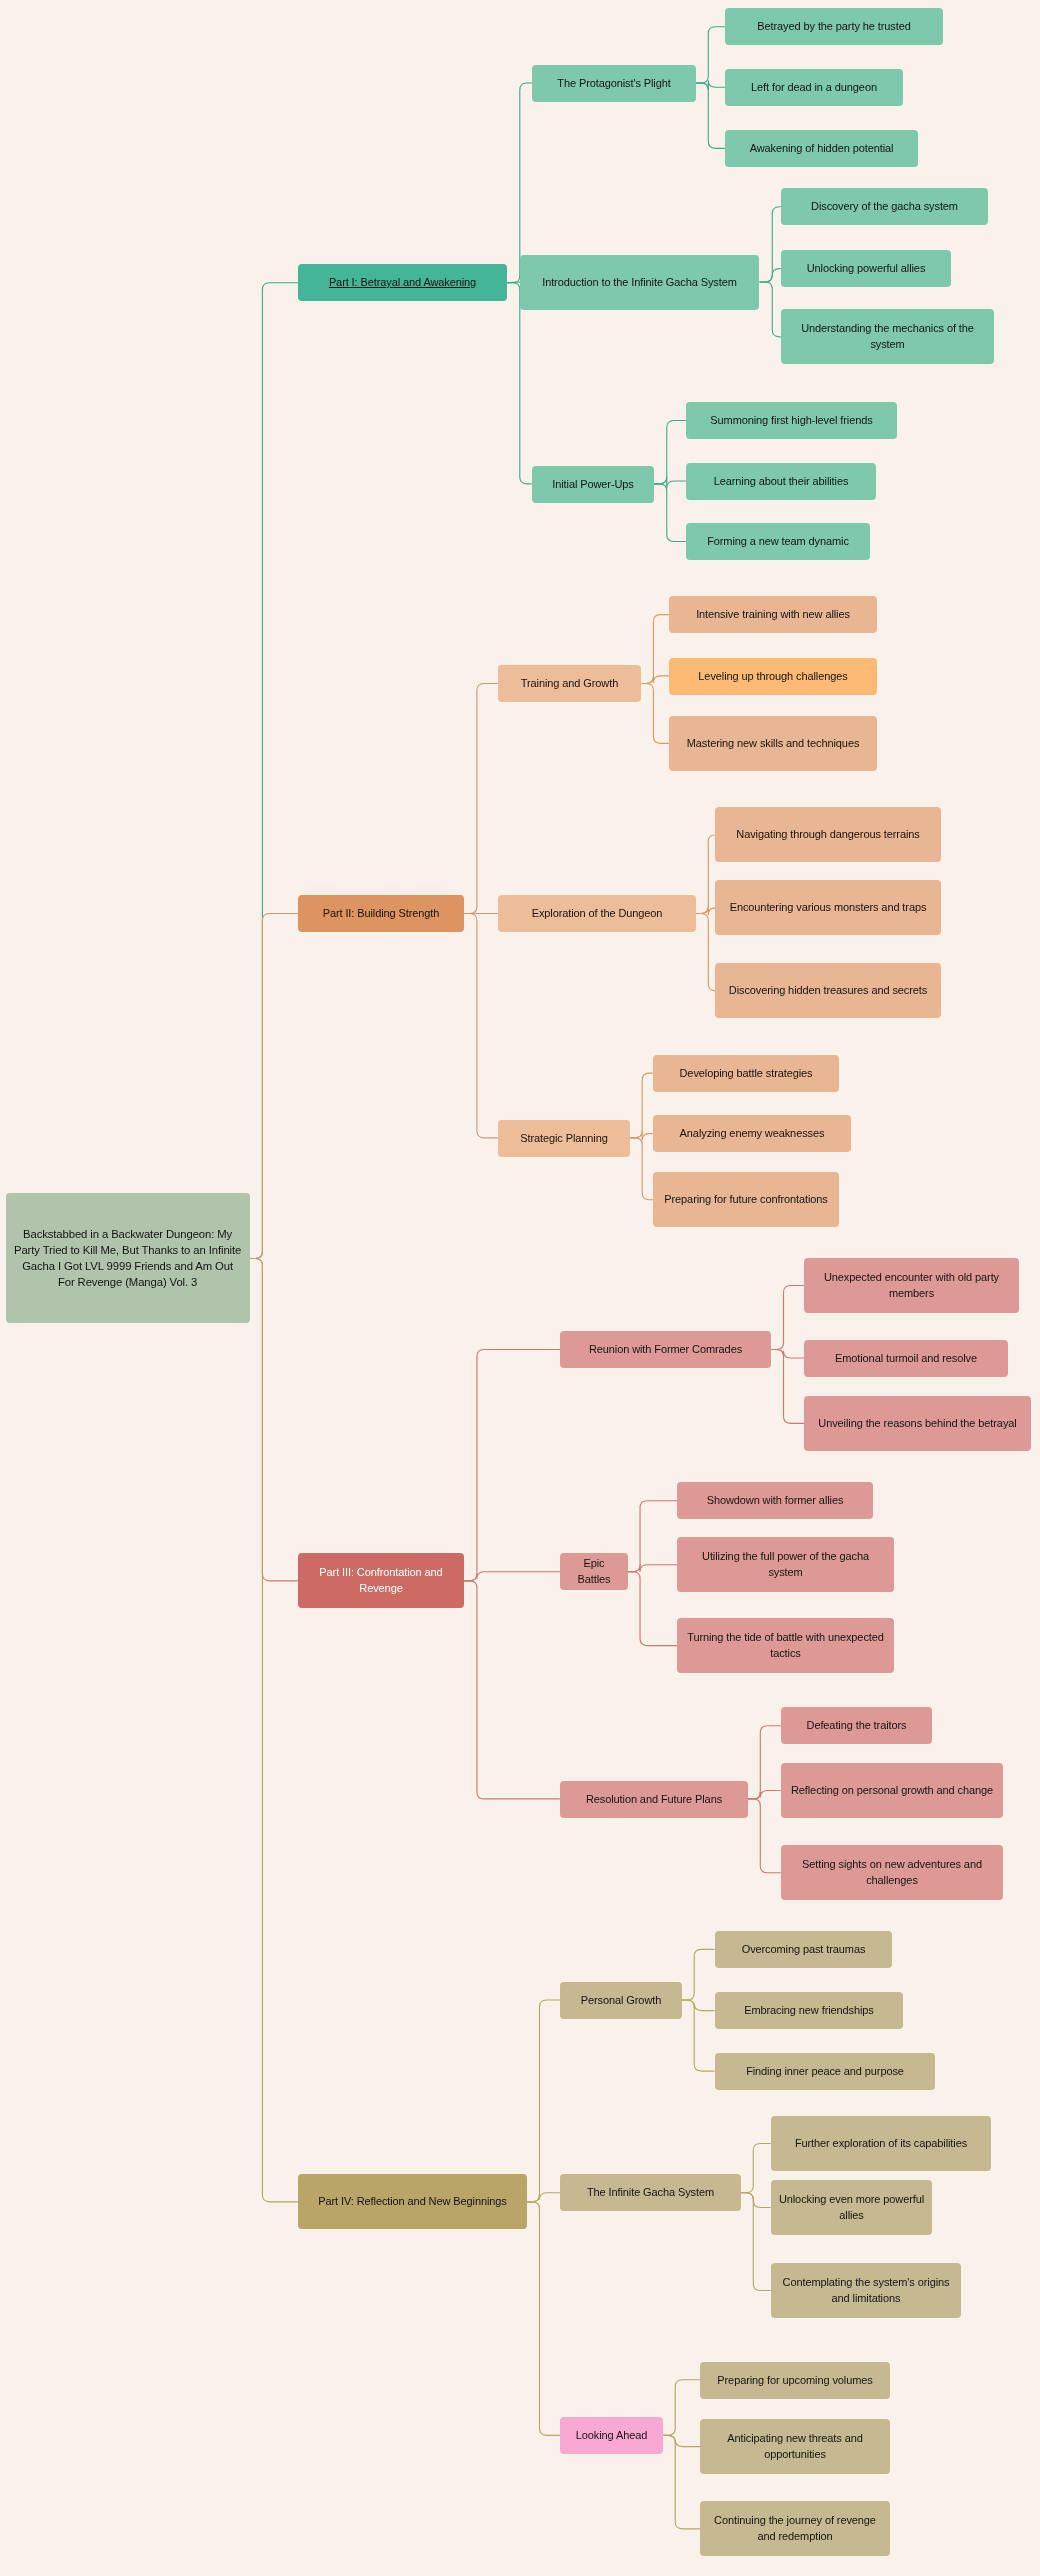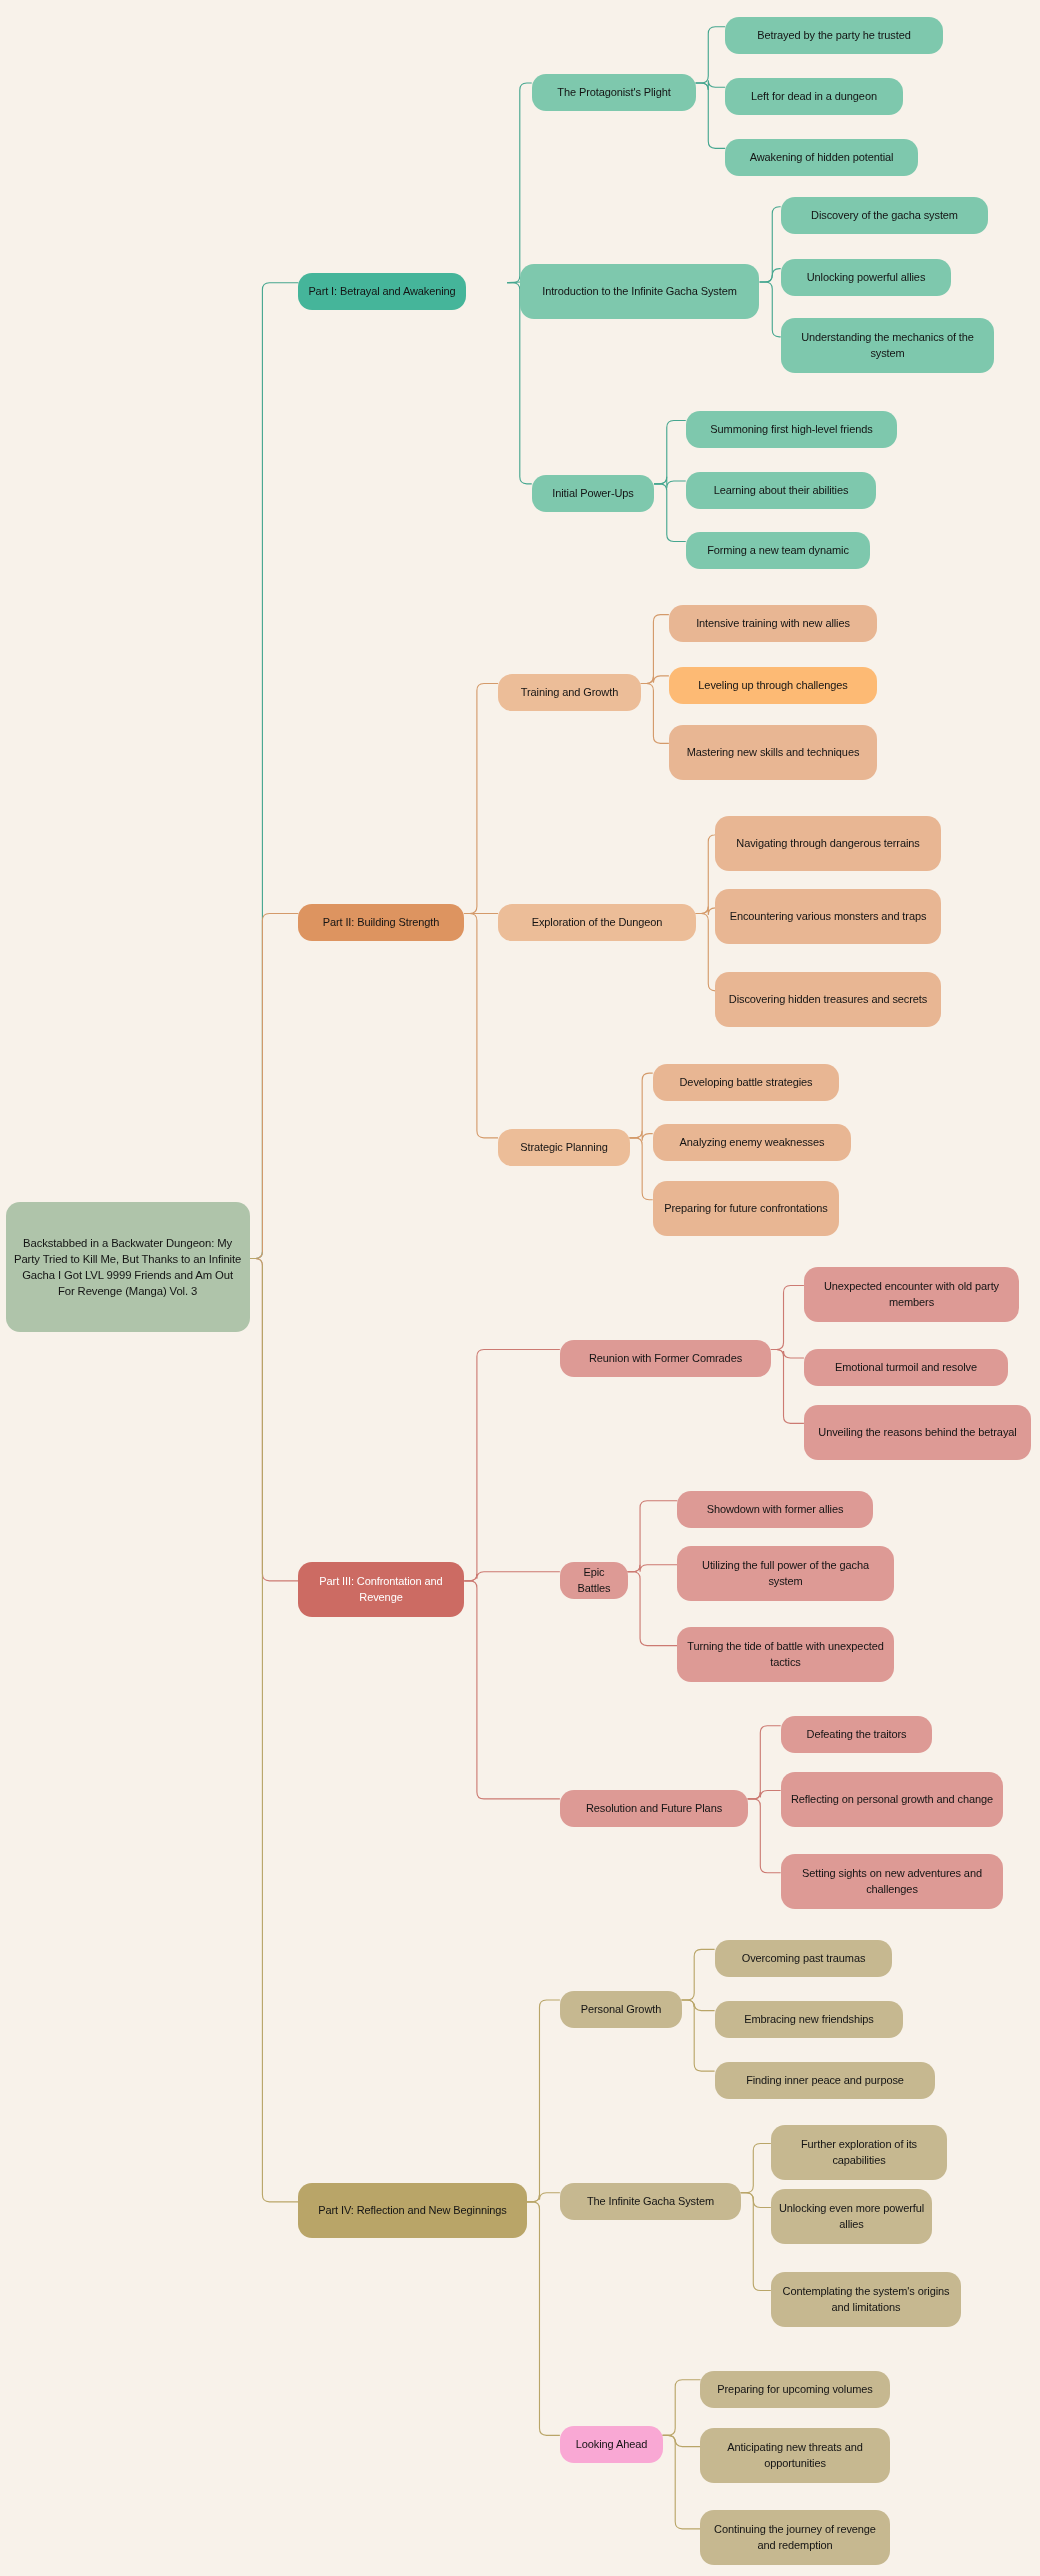--- a/index.html
+++ b/index.html
@@ -22,28 +22,27 @@
     width: 1041px;
     height: 2576px;
     pointer-events: none;
   }
   .node {
     position: absolute;
     display: flex;
     align-items: center;
     justify-content: center;
     text-align: center;
-    border-radius: 14px;
+    border-radius: 4px;
     padding: 12px 7px;
     line-height: 1.38;
     color: #141414;
     font-size: 11px;
     letter-spacing: -0.1px;
     box-shadow: 0 0 0 0 rgba(0,0,0,0);
-    margin-top: 9px;
   }
   .node.root {
     font-size: 11.3px;
     line-height: 1.42;
   }
   .node.white-text { color: #ffffff; }
 </style>
 </head>
 <body>
 
@@ -108,21 +107,21 @@
       <div class="node" style="left: 725px; top: 130px; width: 193px; min-height: 37px; height: 37px; background: rgb(126, 200, 173);">Awakening of hidden potential</div>
       <div class="node" style="left: 532px; top: 65px; width: 164px; min-height: 37px; height: 37px; background: rgb(126, 200, 173);">The Protagonist's Plight</div>
       <div class="node" style="left: 781px; top: 188px; width: 207px; min-height: 37px; height: 37px; background: rgb(126, 200, 173);">Discovery of the gacha system</div>
       <div class="node" style="left: 781px; top: 250px; width: 170px; min-height: 37px; height: 37px; background: rgb(126, 200, 173);">Unlocking powerful allies</div>
       <div class="node" style="left: 781px; top: 309px; width: 213px; min-height: 55px; height: 55px; background: rgb(126, 200, 173);">Understanding the mechanics of the system</div>
       <div class="node" style="left: 520px; top: 255px; width: 239px; min-height: 55px; height: 55px; background: rgb(126, 200, 173);">Introduction to the Infinite Gacha System</div>
       <div class="node" style="left: 686px; top: 402px; width: 211px; min-height: 37px; height: 37px; background: rgb(126, 200, 173);">Summoning first high-level friends</div>
       <div class="node" style="left: 686px; top: 463px; width: 190px; min-height: 37px; height: 37px; background: rgb(126, 200, 173);">Learning about their abilities</div>
       <div class="node" style="left: 686px; top: 523px; width: 184px; min-height: 37px; height: 37px; background: rgb(126, 200, 173);">Forming a new team dynamic</div>
       <div class="node" style="left: 532px; top: 466px; width: 122px; min-height: 37px; height: 37px; background: rgb(126, 200, 173);">Initial Power-Ups</div>
-      <div class="node" style="left: 298px; top: 264px; width: 168px; min-height: 37px; height: 37px; background: rgb(69, 181, 154);">Part I: Betrayal and Awakening</div>
+      <div class="node" style="left: 298px; top: 264px; width: 209px; min-height: 37px; height: 37px; background: rgb(69, 181, 154); text-decoration: underline;">Part I: Betrayal and Awakening</div>
       <div class="node" style="left: 669px; top: 596px; width: 208px; min-height: 37px; height: 37px; background: rgb(232, 182, 147);">Intensive training with new allies</div>
       <div class="node" style="left: 669px; top: 658px; width: 208px; min-height: 37px; height: 37px; background: #fdba74;">Leveling up through challenges</div>
       <div class="node" style="left: 669px; top: 716px; width: 208px; min-height: 55px; height: 55px; background: rgb(232, 182, 147);">Mastering new skills and techniques</div>
       <div class="node" style="left: 498px; top: 665px; width: 143px; min-height: 37px; height: 37px; background: rgb(236, 189, 152);">Training and Growth</div>
       <div class="node" style="left: 715px; top: 807px; width: 226px; min-height: 55px; height: 55px; background: rgb(232, 182, 147);">Navigating through dangerous terrains</div>
       <div class="node" style="left: 715px; top: 880px; width: 226px; min-height: 55px; height: 55px; background: rgb(232, 182, 147);">Encountering various monsters and traps</div>
       <div class="node" style="left: 715px; top: 963px; width: 226px; min-height: 55px; height: 55px; background: rgb(232, 182, 147);">Discovering hidden treasures and secrets</div>
       <div class="node" style="left: 498px; top: 895px; width: 198px; min-height: 37px; height: 37px; background: rgb(236, 189, 152);">Exploration of the Dungeon</div>
       <div class="node" style="left: 653px; top: 1055px; width: 186px; min-height: 37px; height: 37px; background: rgb(232, 182, 147);">Developing battle strategies</div>
       <div class="node" style="left: 653px; top: 1115px; width: 198px; min-height: 37px; height: 37px; background: rgb(232, 182, 147);">Analyzing enemy weaknesses</div>
@@ -139,21 +138,21 @@
       <div class="node" style="left: 560px; top: 1553px; width: 68px; min-height: 37px; height: 37px; background: rgb(221, 154, 149);">Epic Battles</div>
       <div class="node" style="left: 781px; top: 1707px; width: 151px; min-height: 37px; height: 37px; background: rgb(221, 154, 149);">Defeating the traitors</div>
       <div class="node" style="left: 781px; top: 1763px; width: 222px; min-height: 55px; height: 55px; background: rgb(221, 154, 149);">Reflecting on personal growth and change</div>
       <div class="node" style="left: 781px; top: 1845px; width: 222px; min-height: 55px; height: 55px; background: rgb(221, 154, 149);">Setting sights on new adventures and challenges</div>
       <div class="node" style="left: 560px; top: 1781px; width: 188px; min-height: 37px; height: 37px; background: rgb(221, 154, 149);">Resolution and Future Plans</div>
       <div class="node white-text" style="left: 298px; top: 1553px; width: 166px; min-height: 55px; height: 55px; background: rgb(204, 107, 99);">Part III: Confrontation and Revenge</div>
       <div class="node" style="left: 715px; top: 1931px; width: 177px; min-height: 37px; height: 37px; background: rgb(198, 184, 144);">Overcoming past traumas</div>
       <div class="node" style="left: 715px; top: 1992px; width: 188px; min-height: 37px; height: 37px; background: rgb(198, 184, 144);">Embracing new friendships</div>
       <div class="node" style="left: 715px; top: 2053px; width: 220px; min-height: 37px; height: 37px; background: rgb(198, 184, 144);">Finding inner peace and purpose</div>
       <div class="node" style="left: 560px; top: 1982px; width: 122px; min-height: 37px; height: 37px; background: rgb(198, 184, 144);">Personal Growth</div>
-      <div class="node" style="left: 771px; top: 2116px; width: 176px; min-height: 55px; height: 55px; background: rgb(198, 184, 144);">Further exploration of its capabilities</div>
+      <div class="node" style="left: 771px; top: 2116px; width: 220px; min-height: 55px; height: 55px; background: rgb(198, 184, 144);">Further exploration of its capabilities</div>
       <div class="node" style="left: 771px; top: 2180px; width: 161px; min-height: 55px; height: 55px; background: rgb(198, 184, 144);">Unlocking even more powerful allies</div>
       <div class="node" style="left: 771px; top: 2263px; width: 190px; min-height: 55px; height: 55px; background: rgb(198, 184, 144);">Contemplating the system's origins and limitations</div>
       <div class="node" style="left: 560px; top: 2174px; width: 181px; min-height: 37px; height: 37px; background: rgb(198, 184, 144);">The Infinite Gacha System</div>
       <div class="node" style="left: 700px; top: 2362px; width: 190px; min-height: 37px; height: 37px; background: rgb(198, 184, 144);">Preparing for upcoming volumes</div>
       <div class="node" style="left: 700px; top: 2419px; width: 190px; min-height: 55px; height: 55px; background: rgb(198, 184, 144);">Anticipating new threats and opportunities</div>
       <div class="node" style="left: 700px; top: 2501px; width: 190px; min-height: 55px; height: 55px; background: rgb(198, 184, 144);">Continuing the journey of revenge and redemption</div>
       <div class="node" style="left: 560px; top: 2417px; width: 103px; min-height: 37px; height: 37px; background: #f9a8d4;">Looking Ahead</div>
       <div class="node" style="left: 298px; top: 2174px; width: 229px; min-height: 55px; height: 55px; background: rgb(185, 165, 104);">Part IV: Reflection and New Beginnings</div>
       <div class="node root" style="left: 5.6px; top: 1193px; width: 244px; min-height: 130px; height: 130px; background: rgb(175, 196, 170);">Backstabbed in a Backwater Dungeon: My Party Tried to Kill Me, But Thanks to an Infinite Gacha I Got LVL 9999 Friends and Am Out For Revenge (Manga) Vol. 3</div>
     </div>

